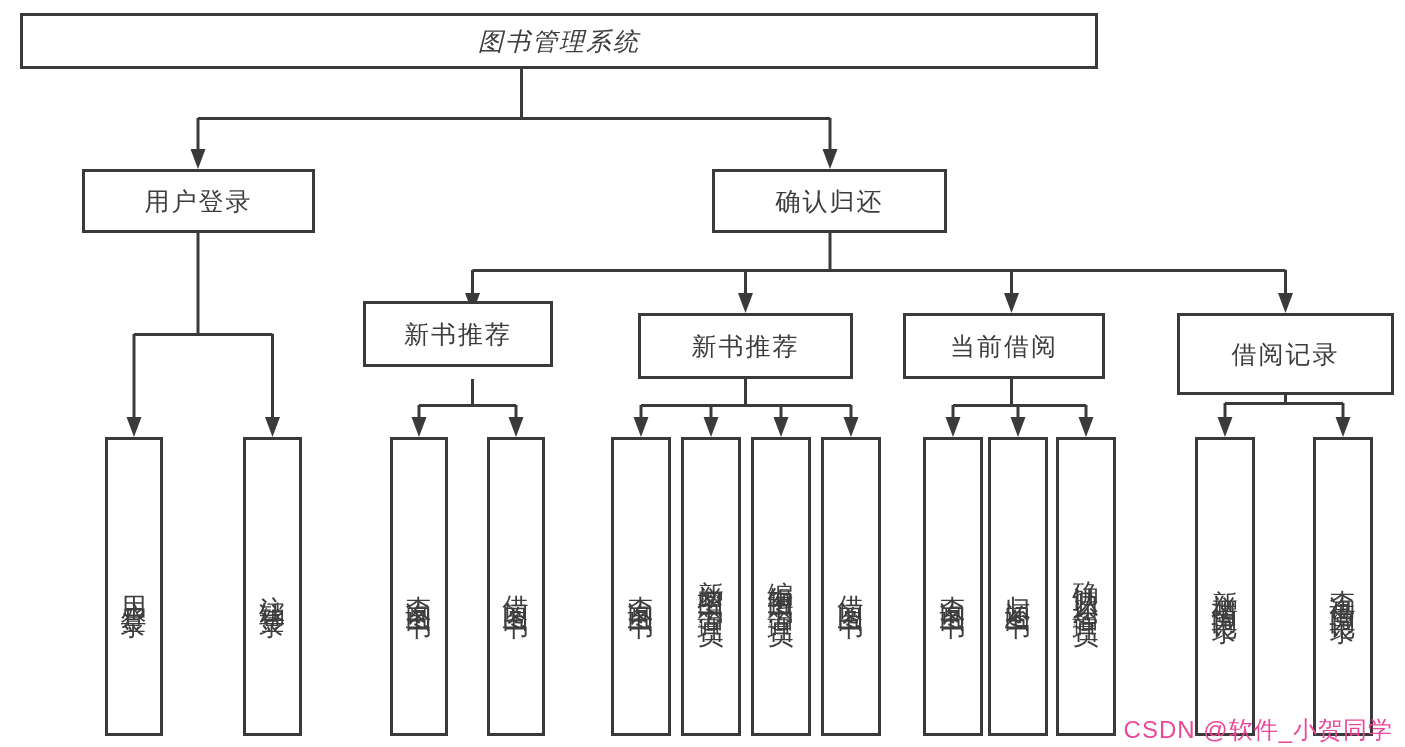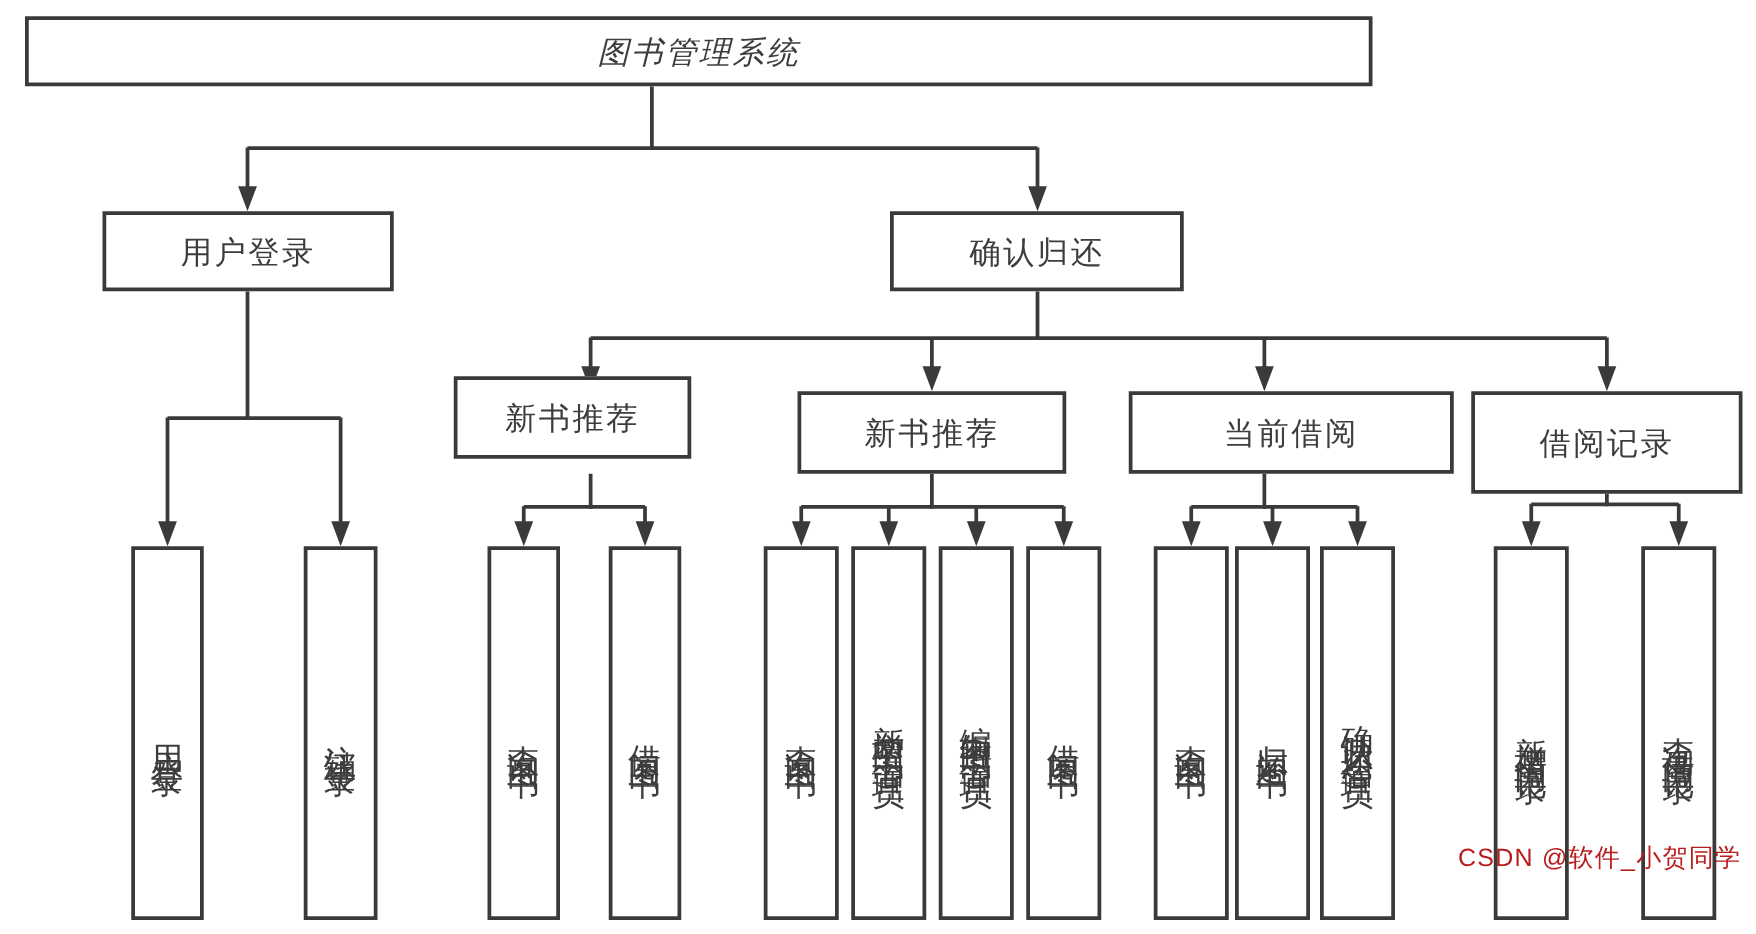--- a/index.html
+++ b/index.html
@@ -47,41 +47,41 @@
     writing-mode: vertical-rl;
     letter-spacing: 6px;
     line-height: 1;
   }
   
   .n-root   { left: 20px;   top: 13px;  width: 1078px; height: 56px; font-style: italic; }
   .n-login  { left: 82px;   top: 169px; width: 233px;  height: 64px; }
   .n-mgmt   { left: 712px;  top: 169px; width: 235px;  height: 64px; }
   .n-newrec { left: 363px;  top: 301px; width: 190px;  height: 66px; }
   .n-borrow { left: 638px;  top: 313px; width: 215px;  height: 66px; }
-  .n-current{ left: 903px;  top: 313px; width: 260px;  height: 66px; }
+  .n-current{ left: 903px;  top: 313px; width: 202px;  height: 66px; }
   .n-records{ left: 1177px; top: 313px; width: 217px;  height: 82px; }
   .l-1a { left: 105px;  width: 58px; }
   .l-1b { left: 243px;  width: 59px; }
   .l-2a { left: 390px;  width: 58px; }
   .l-2b { left: 487px;  width: 58px; }
   .l-3a { left: 611px;  }
   .l-3b { left: 681px;  }
   .l-3c { left: 751px;  }
   .l-3d { left: 821px;  }
   .l-4a { left: 923px;  }
   .l-4b { left: 988px;  }
   .l-4c { left: 1056px; }
   .l-5a { left: 1195px; }
   .l-5b { left: 1313px; }
   #watermark {
     position: absolute;
     right: 12px;
-    top: 673px;
-    font-size: 20px;
-    color: #b91c1c;
+    top: 714px;
+    font-size: 24px;
+    color: #ec4899;
     letter-spacing: 1px;
     white-space: nowrap;
   }
 </style>
 </head>
 <body>
 
 <div id="canvas">
 
   <svg id="wires" viewBox="0 0 1405 747" xmlns="http://www.w3.org/2000/svg">

